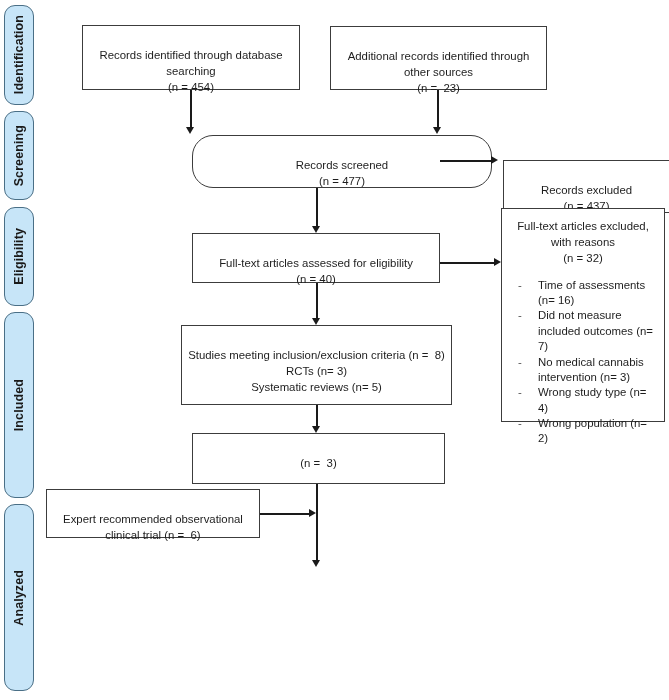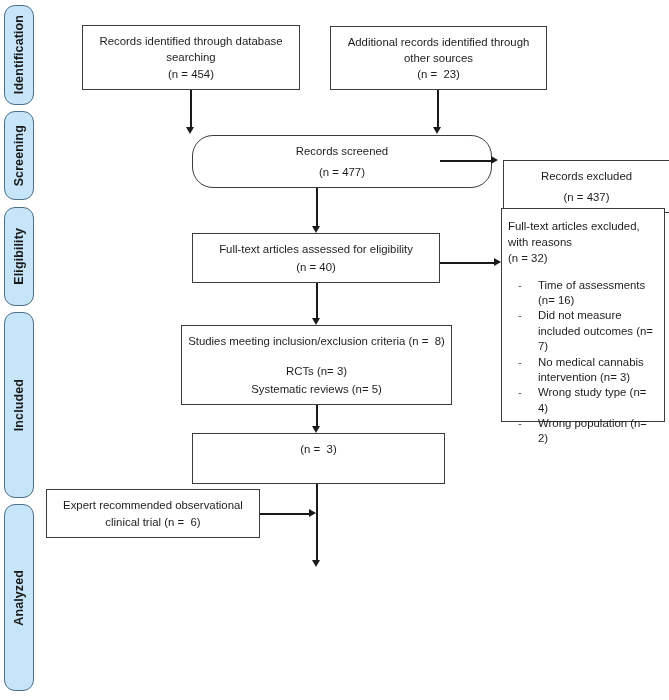--- a/index.html
+++ b/index.html
@@ -44,28 +44,28 @@
     border: 1px solid #3c3c3c;
     box-sizing: border-box;
     display: flex;
     flex-direction: column;
     align-items: center;
     justify-content: space-between;
     text-align: center;
     font-size: 11.4px;
     color: #1d1d1d;
     line-height: 1.42;
-    padding: 7px 6px;
+    padding: 21px 6px;
   }
   .box .line { display: block; white-space: pre-wrap; }
   .box .spacer { height: 11px; }
   
   .box.reasons {
     justify-content: flex-start;
-    align-items: flex-start;
+    align-items: center;
     padding: 9px 6px 6px 6px;
   }
   .reasons .hdr {
     text-align: center;
     display: block;
   }
   .reasons ul {
     list-style: none;
     margin: 11px 0 0 0;
     padding: 0;

